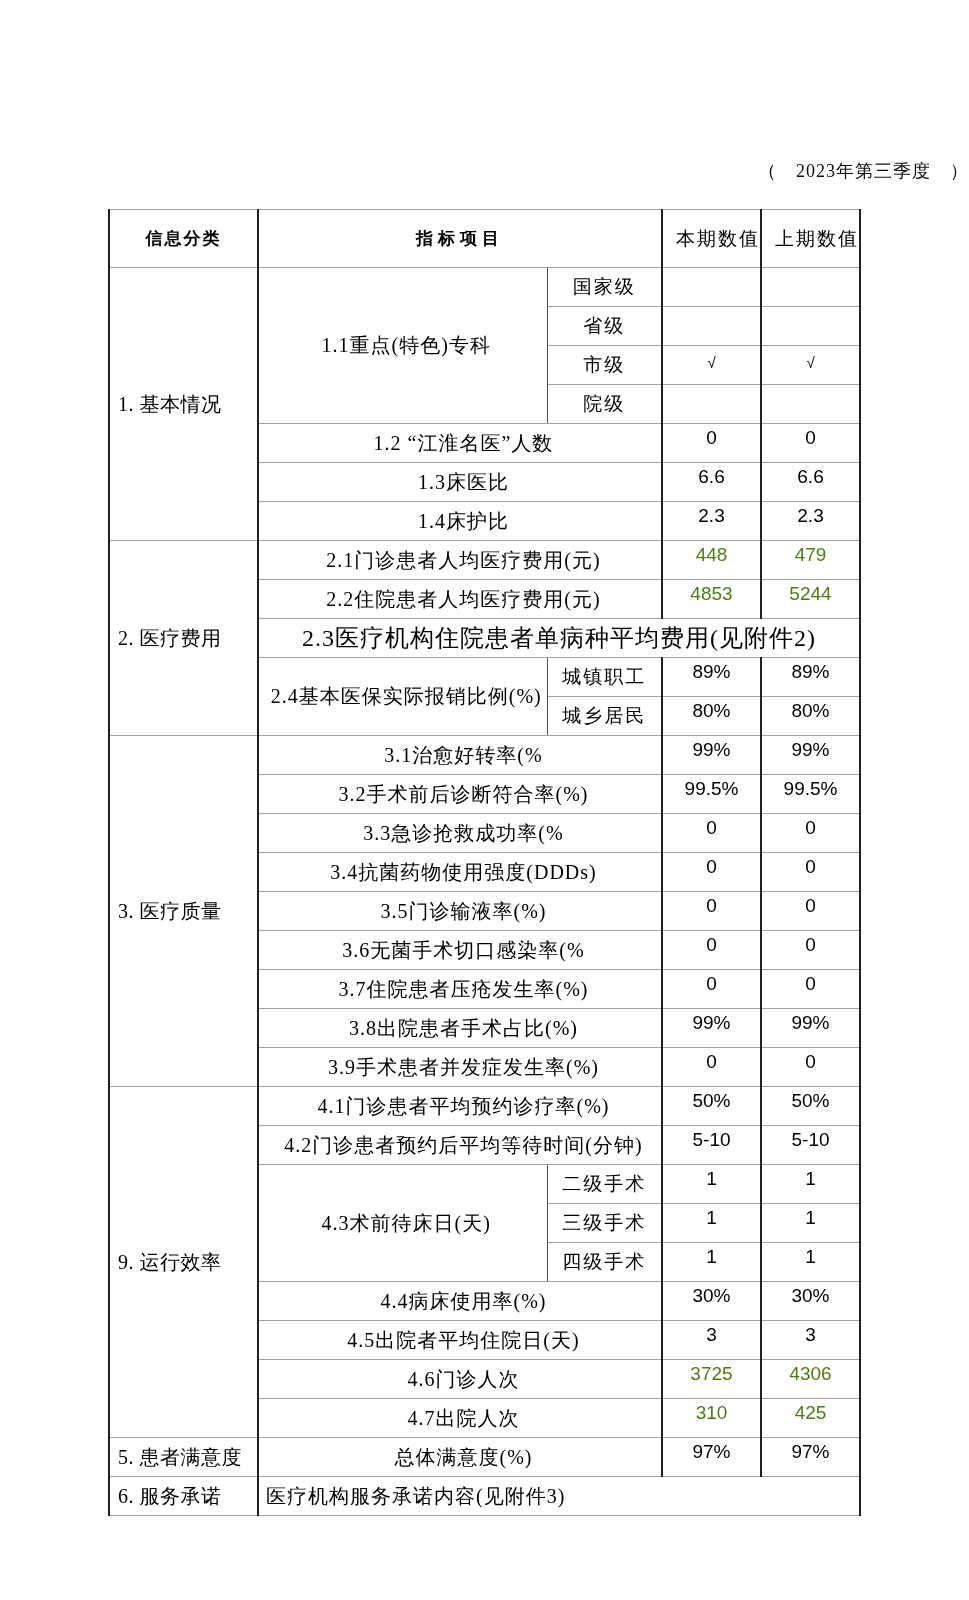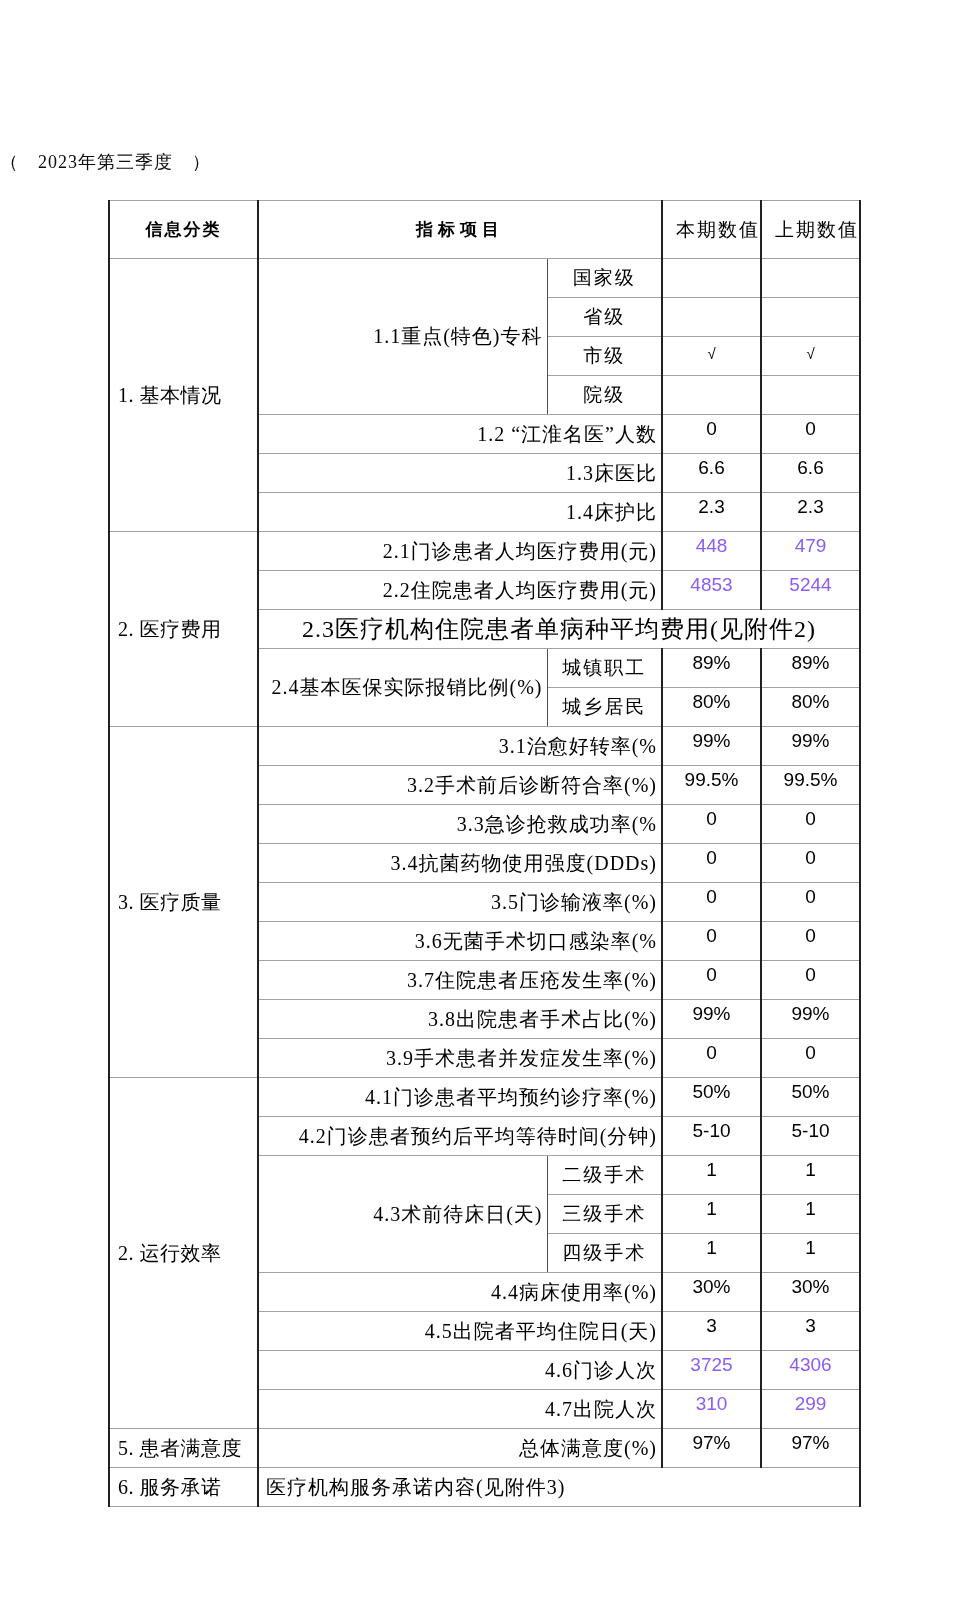--- a/index.html
+++ b/index.html
@@ -18,22 +18,22 @@
     margin: 0;
     text-align: center;
     font-family: "Liberation Sans", "DejaVu Sans", sans-serif;
     font-weight: 700;
     font-size: 31px;
     line-height: 1.15;
     letter-spacing: 1px;
     color: #000;
   }
   .doc-period {
-    margin-top: 12px;
-    text-align: left;
+    margin-top: 21px;
+    text-align: right;
     font-size: 18px;
     letter-spacing: 1px;
     color: #0d0d0d;
   }
   table.disclosure {
     margin: 26px auto 0 auto;
     width: 751px;
     table-layout: fixed;
     border-collapse: collapse;
     border-left: 2px solid #212121;
@@ -81,21 +81,21 @@
 
   td.cat {
     font-size: 20px;
     text-align: left;
     vertical-align: middle;
     padding-left: 8px;
     letter-spacing: 0.5px;
   }
   td.lbl {
     font-size: 20px;
-    text-align: right;
+    text-align: center;
     vertical-align: bottom;
     padding: 0 4px 7px 11px;
     letter-spacing: 1px;
     line-height: 1.15;
   }
   td.lbl.mid {
     vertical-align: middle;
     padding-bottom: 0;
   }
   td.sub {
@@ -109,21 +109,21 @@
     font-family: "Liberation Sans", "DejaVu Sans", sans-serif;
     font-size: 19px;
     text-align: center;
     vertical-align: top;
     padding-top: 3px;
   }
   td.val.check {
     font-size: 15px;
     padding-top: 8px;
   }
-  td.blue { color: #8b5cf6; }
+  td.blue { color: #4d7c0f; }
   td.span-center {
     font-size: 24px;
     text-align: center;
     vertical-align: middle;
     letter-spacing: 1px;
   }
   td.span-left {
     font-size: 20px;
     text-align: left;
     vertical-align: middle;
@@ -259,21 +259,21 @@
         <td class="val v2r">99%</td>
         <td class="val">99%</td>
       </tr>
       <tr>
         <td class="lbl v2r" colspan="2">3.9手术患者并发症发生率(%)</td>
         <td class="val v2r">0</td>
         <td class="val">0</td>
       </tr>
 
       <tr>
-        <td class="cat v2r" rowspan="9">2. 运行效率</td>
+        <td class="cat v2r" rowspan="9">9. 运行效率</td>
         <td class="lbl v2r" colspan="2">4.1门诊患者平均预约诊疗率(%)</td>
         <td class="val v2r">50%</td>
         <td class="val">50%</td>
       </tr>
       <tr>
         <td class="lbl v2r" colspan="2">4.2门诊患者预约后平均等待时间(分钟)</td>
         <td class="val v2r">5-10</td>
         <td class="val">5-10</td>
       </tr>
       <tr>
@@ -303,21 +303,21 @@
         <td class="val">3</td>
       </tr>
       <tr>
         <td class="lbl v2r" colspan="2">4.6门诊人次</td>
         <td class="val blue v2r">3725</td>
         <td class="val blue">4306</td>
       </tr>
       <tr>
         <td class="lbl v2r" colspan="2">4.7出院人次</td>
         <td class="val blue v2r">310</td>
-        <td class="val blue">299</td>
+        <td class="val blue">425</td>
       </tr>
 
       <tr>
         <td class="cat v2r">5. 患者满意度</td>
         <td class="lbl v2r" colspan="2">总体满意度(%)</td>
         <td class="val v2r">97%</td>
         <td class="val">97%</td>
       </tr>
       <tr>
         <td class="cat v2r">6. 服务承诺</td>

